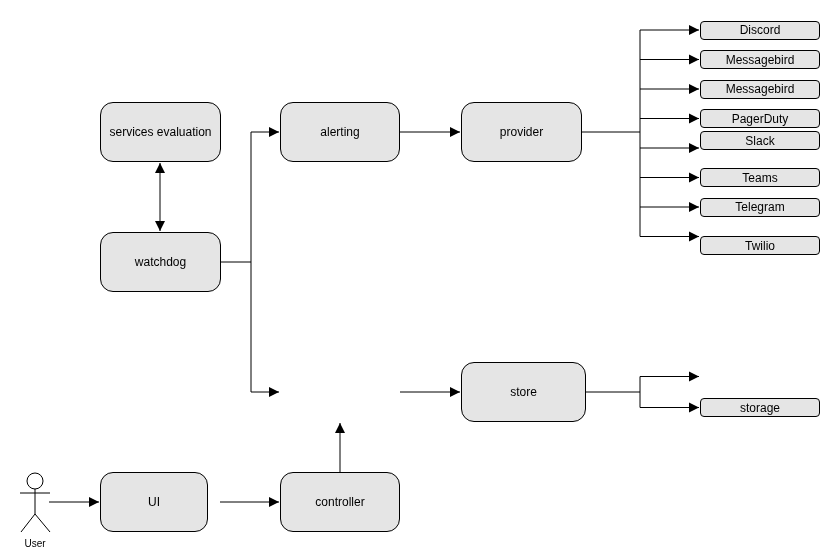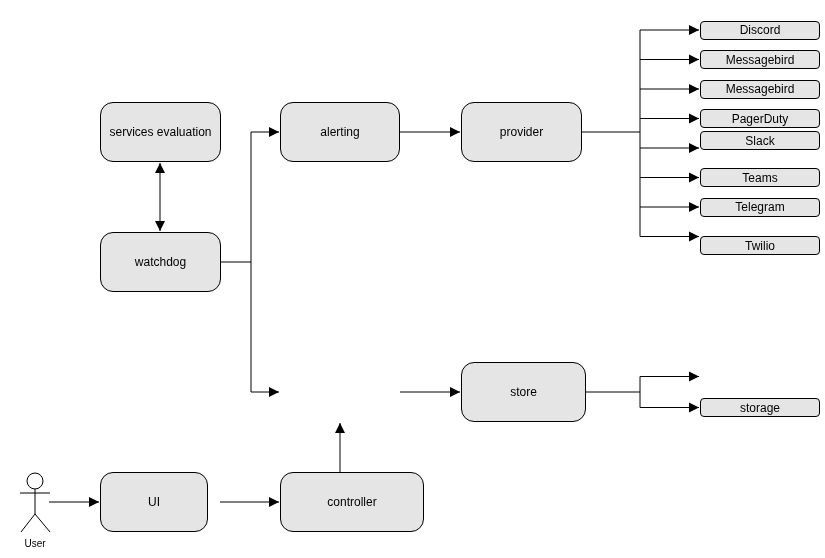--- a/index.html
+++ b/index.html
@@ -107,21 +107,21 @@
       <line x1="35" y1="514" x2="50" y2="532"></line>
     </g>
   </svg>
 
   <div class="node big" style="left:100px; top:102px;">services evaluation</div>
   <div class="node big" style="left:100px; top:232px;">watchdog</div>
   <div class="node big" style="left:280px; top:102px; width:120px;">alerting</div>
   <div class="node big" style="left:461px; top:102px;">provider</div>
   <div class="node big" style="left:461px; top:362px; width:125px;">store</div>
   <div class="node big" style="left:100px; top:472px; width:108px;">UI</div>
-  <div class="node big" style="left:280px; top:472px; width:144px;">controller</div>
+  <div class="node big" style="left:280px; top:472px; width:120px;">controller</div>
 
   <div class="node leaf" style="top:20.5px;">Discord</div>
   <div class="node leaf" style="top:50px;">Messagebird</div>
   <div class="node leaf" style="top:79.5px;">Messagebird</div>
   <div class="node leaf" style="top:109px;">PagerDuty</div>
   <div class="node leaf" style="top:131px;">Slack</div>
   <div class="node leaf" style="top:168px;">Teams</div>
   <div class="node leaf" style="top:197.5px;">Telegram</div>
   <div class="node leaf" style="top:236px;">Twilio</div>
 

